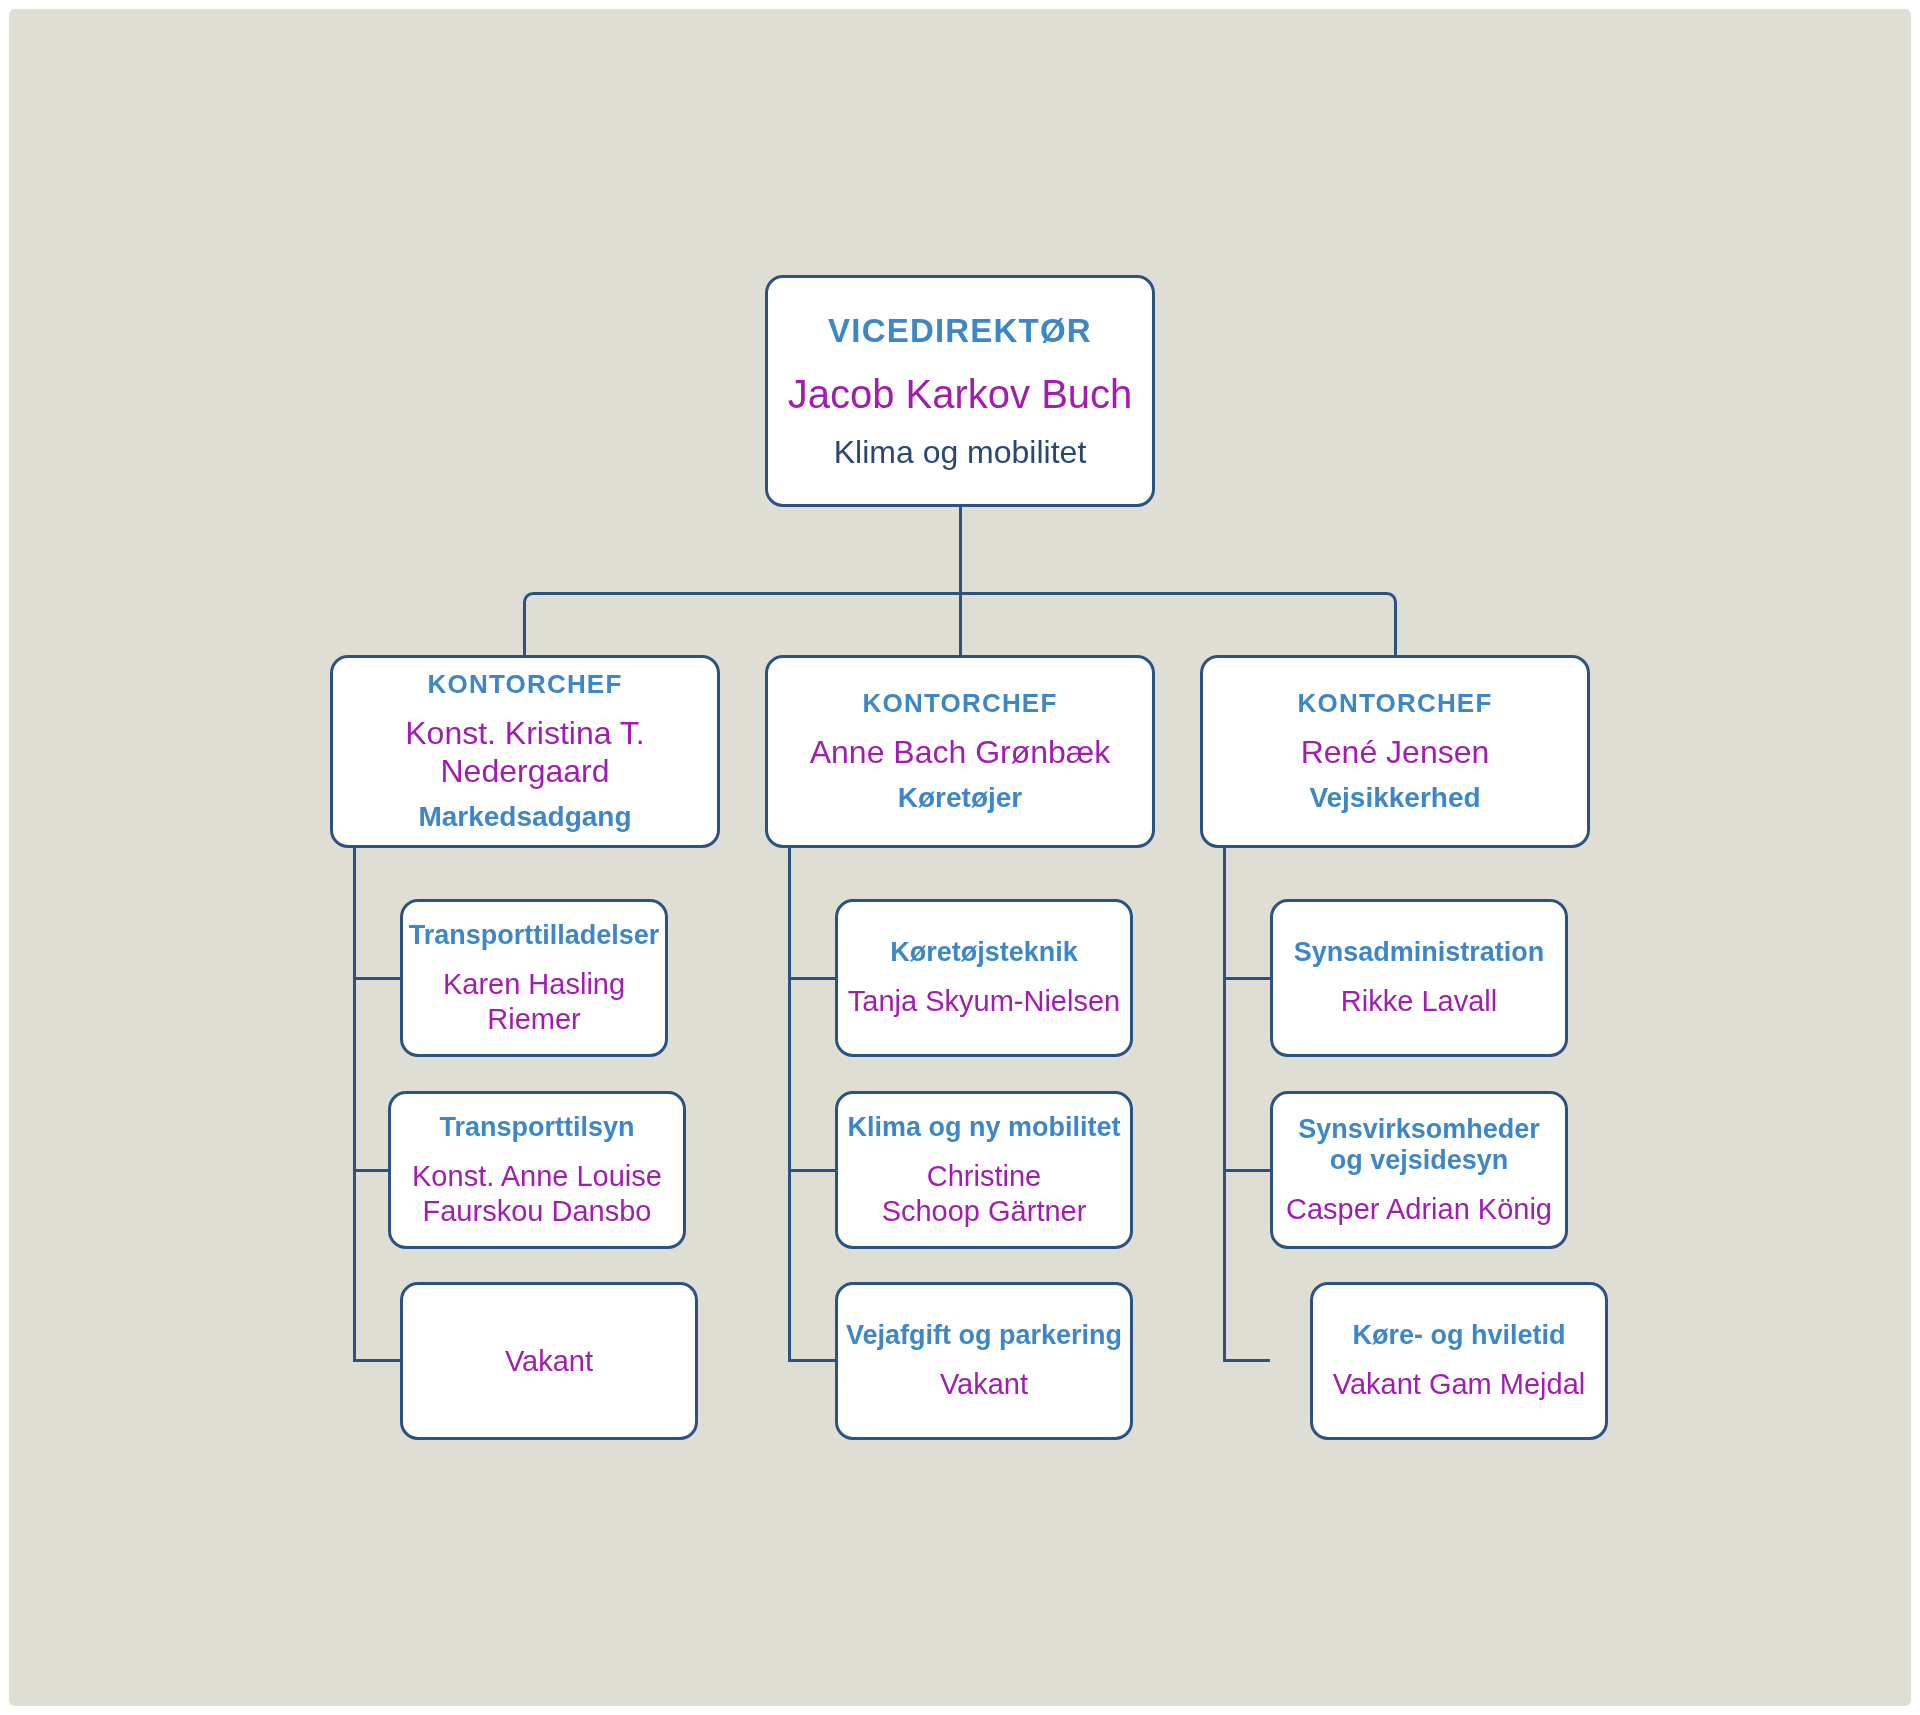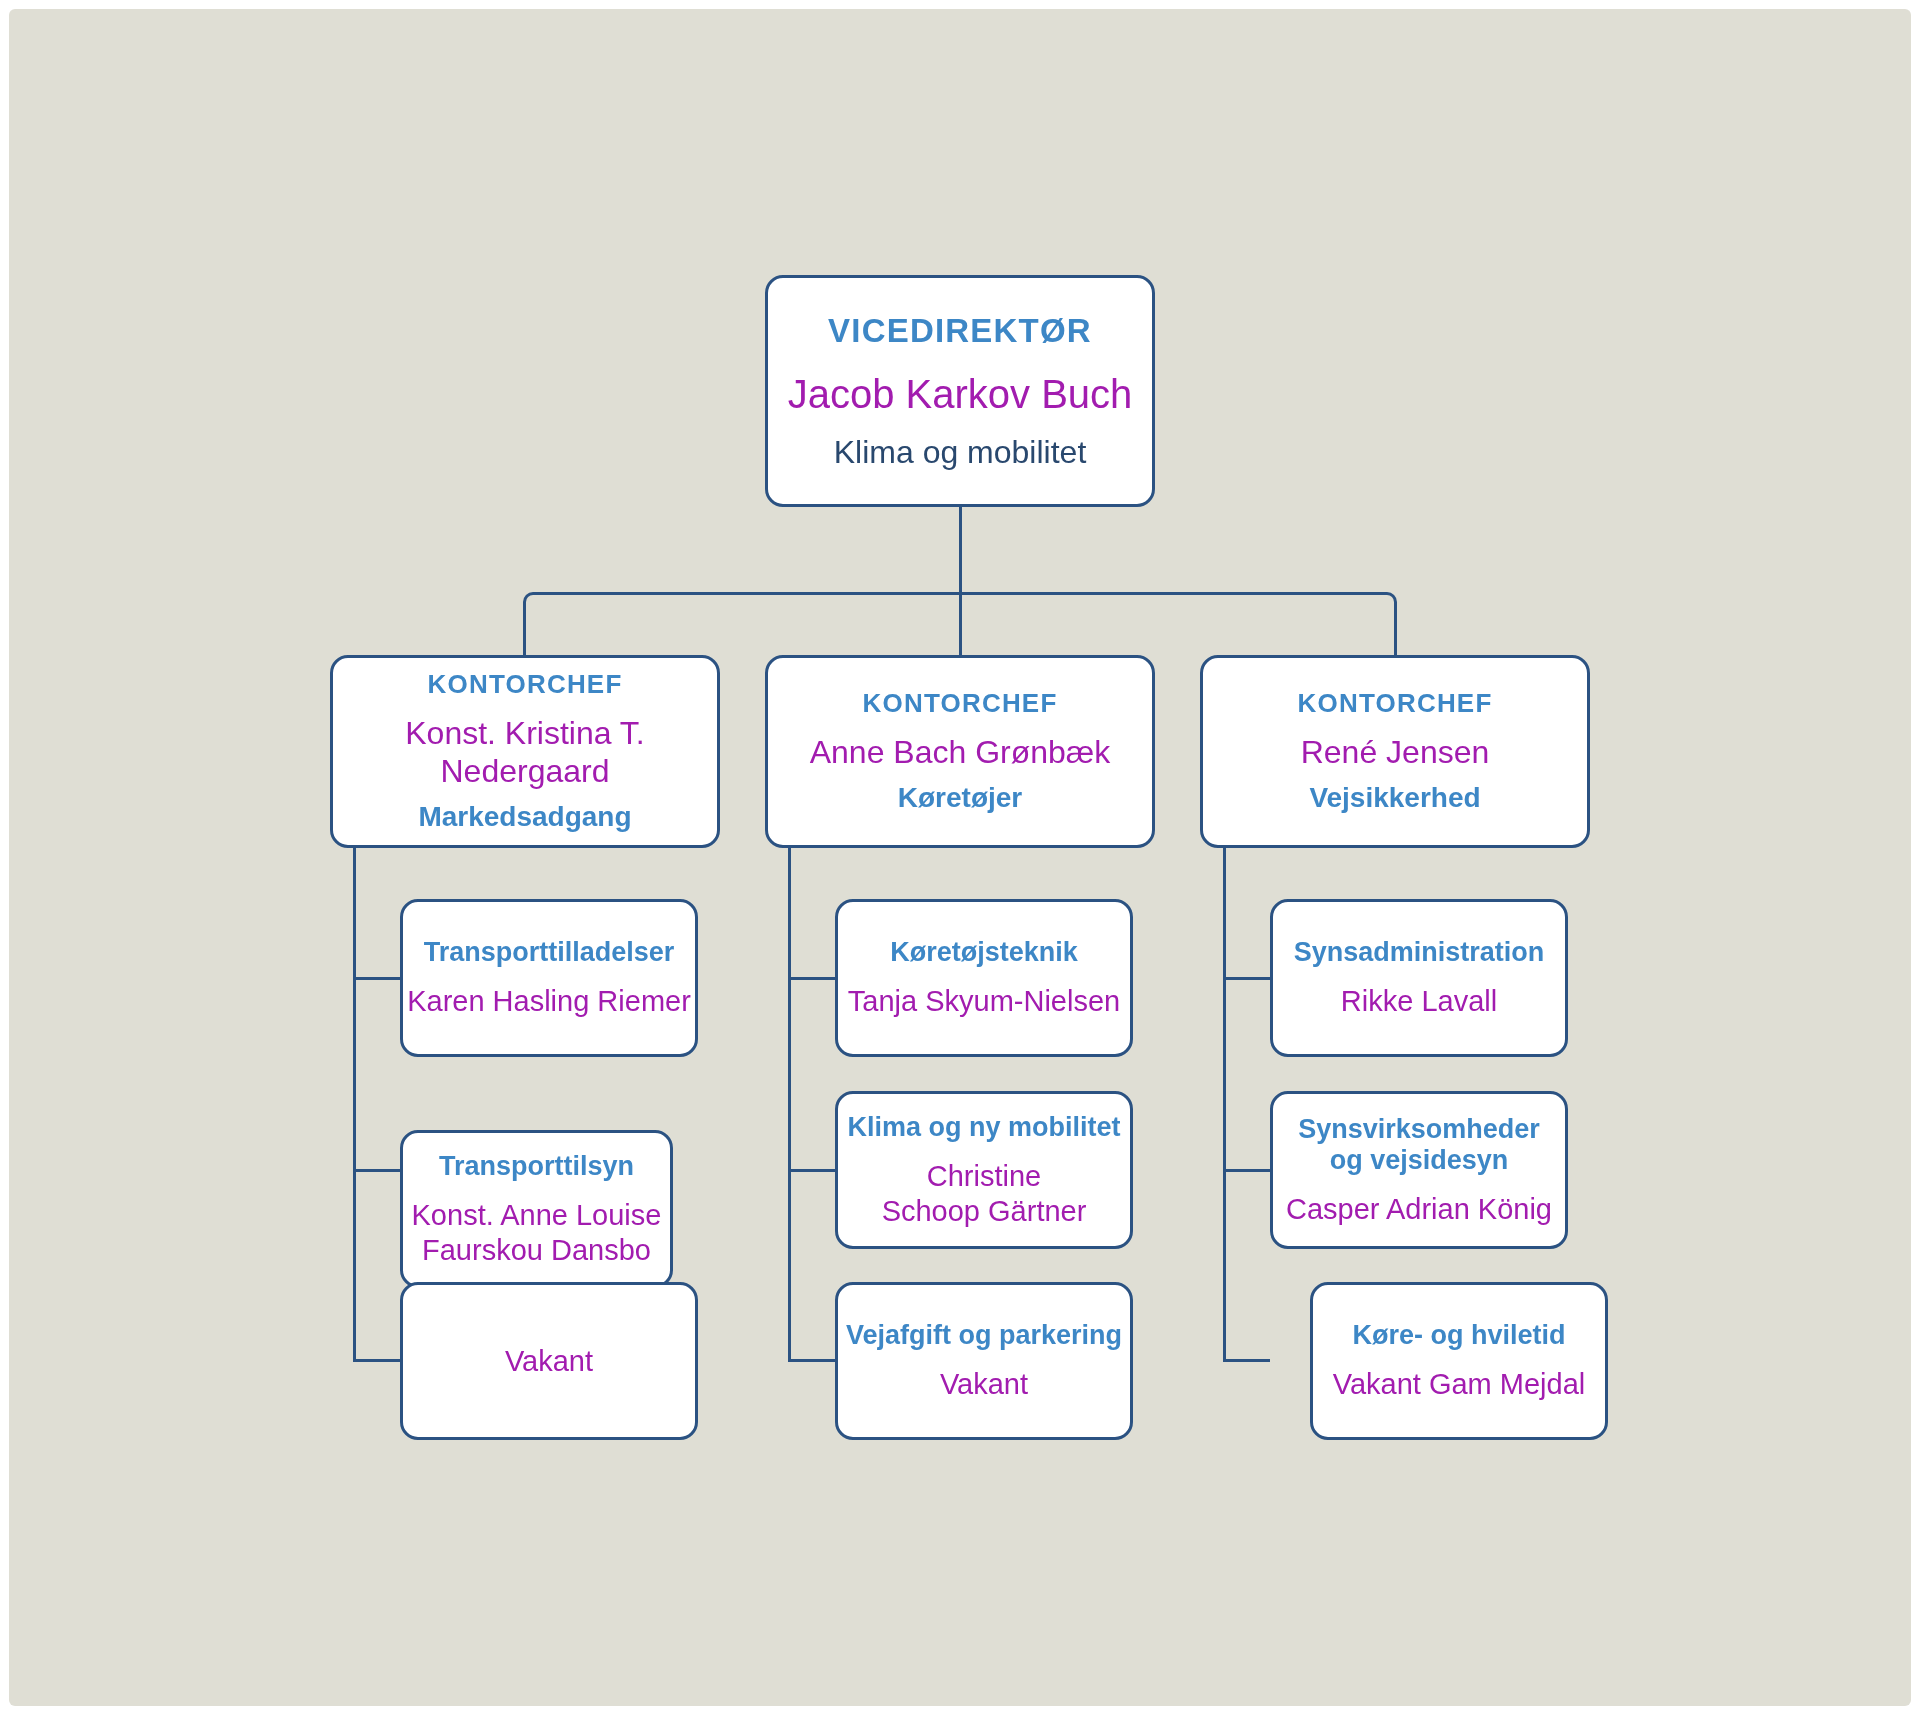--- a/index.html
+++ b/index.html
@@ -125,25 +125,25 @@
     <div class="pname">Anne Bach Grønbæk</div>
     <div class="unit">Køretøjer</div>
   </div>
 
   <div class="node lv2" style="left:1200px; top:655px; width:390px; height:193px;">
     <div class="role">KONTORCHEF</div>
     <div class="pname">René Jensen</div>
     <div class="unit">Vejsikkerhed</div>
   </div>
 
-  <div class="node lv3" style="left:400px; top:899px; width:298px; height:158px;">
+  <div class="node lv3" style="left:400px; top:899px; width:268px; height:158px;">
     <div class="unit">Transporttilladelser</div>
     <div class="pname">Karen Hasling Riemer</div>
   </div>
-  <div class="node lv3" style="left:400px; top:1091px; width:273px; height:158px;margin-top:39px;">
+  <div class="node lv3" style="left:388px; top:1091px; width:298px; height:158px;">
     <div class="unit">Transporttilsyn</div>
     <div class="pname">Konst. Anne Louise
 Faurskou Dansbo</div>
   </div>
   <div class="node lv3" style="left:400px; top:1282px; width:298px; height:158px;">
     <div class="pname">Vakant</div>
   </div>
 
   <div class="node lv3" style="left:835px; top:899px; width:298px; height:158px;">
     <div class="unit">Køretøjsteknik</div>

